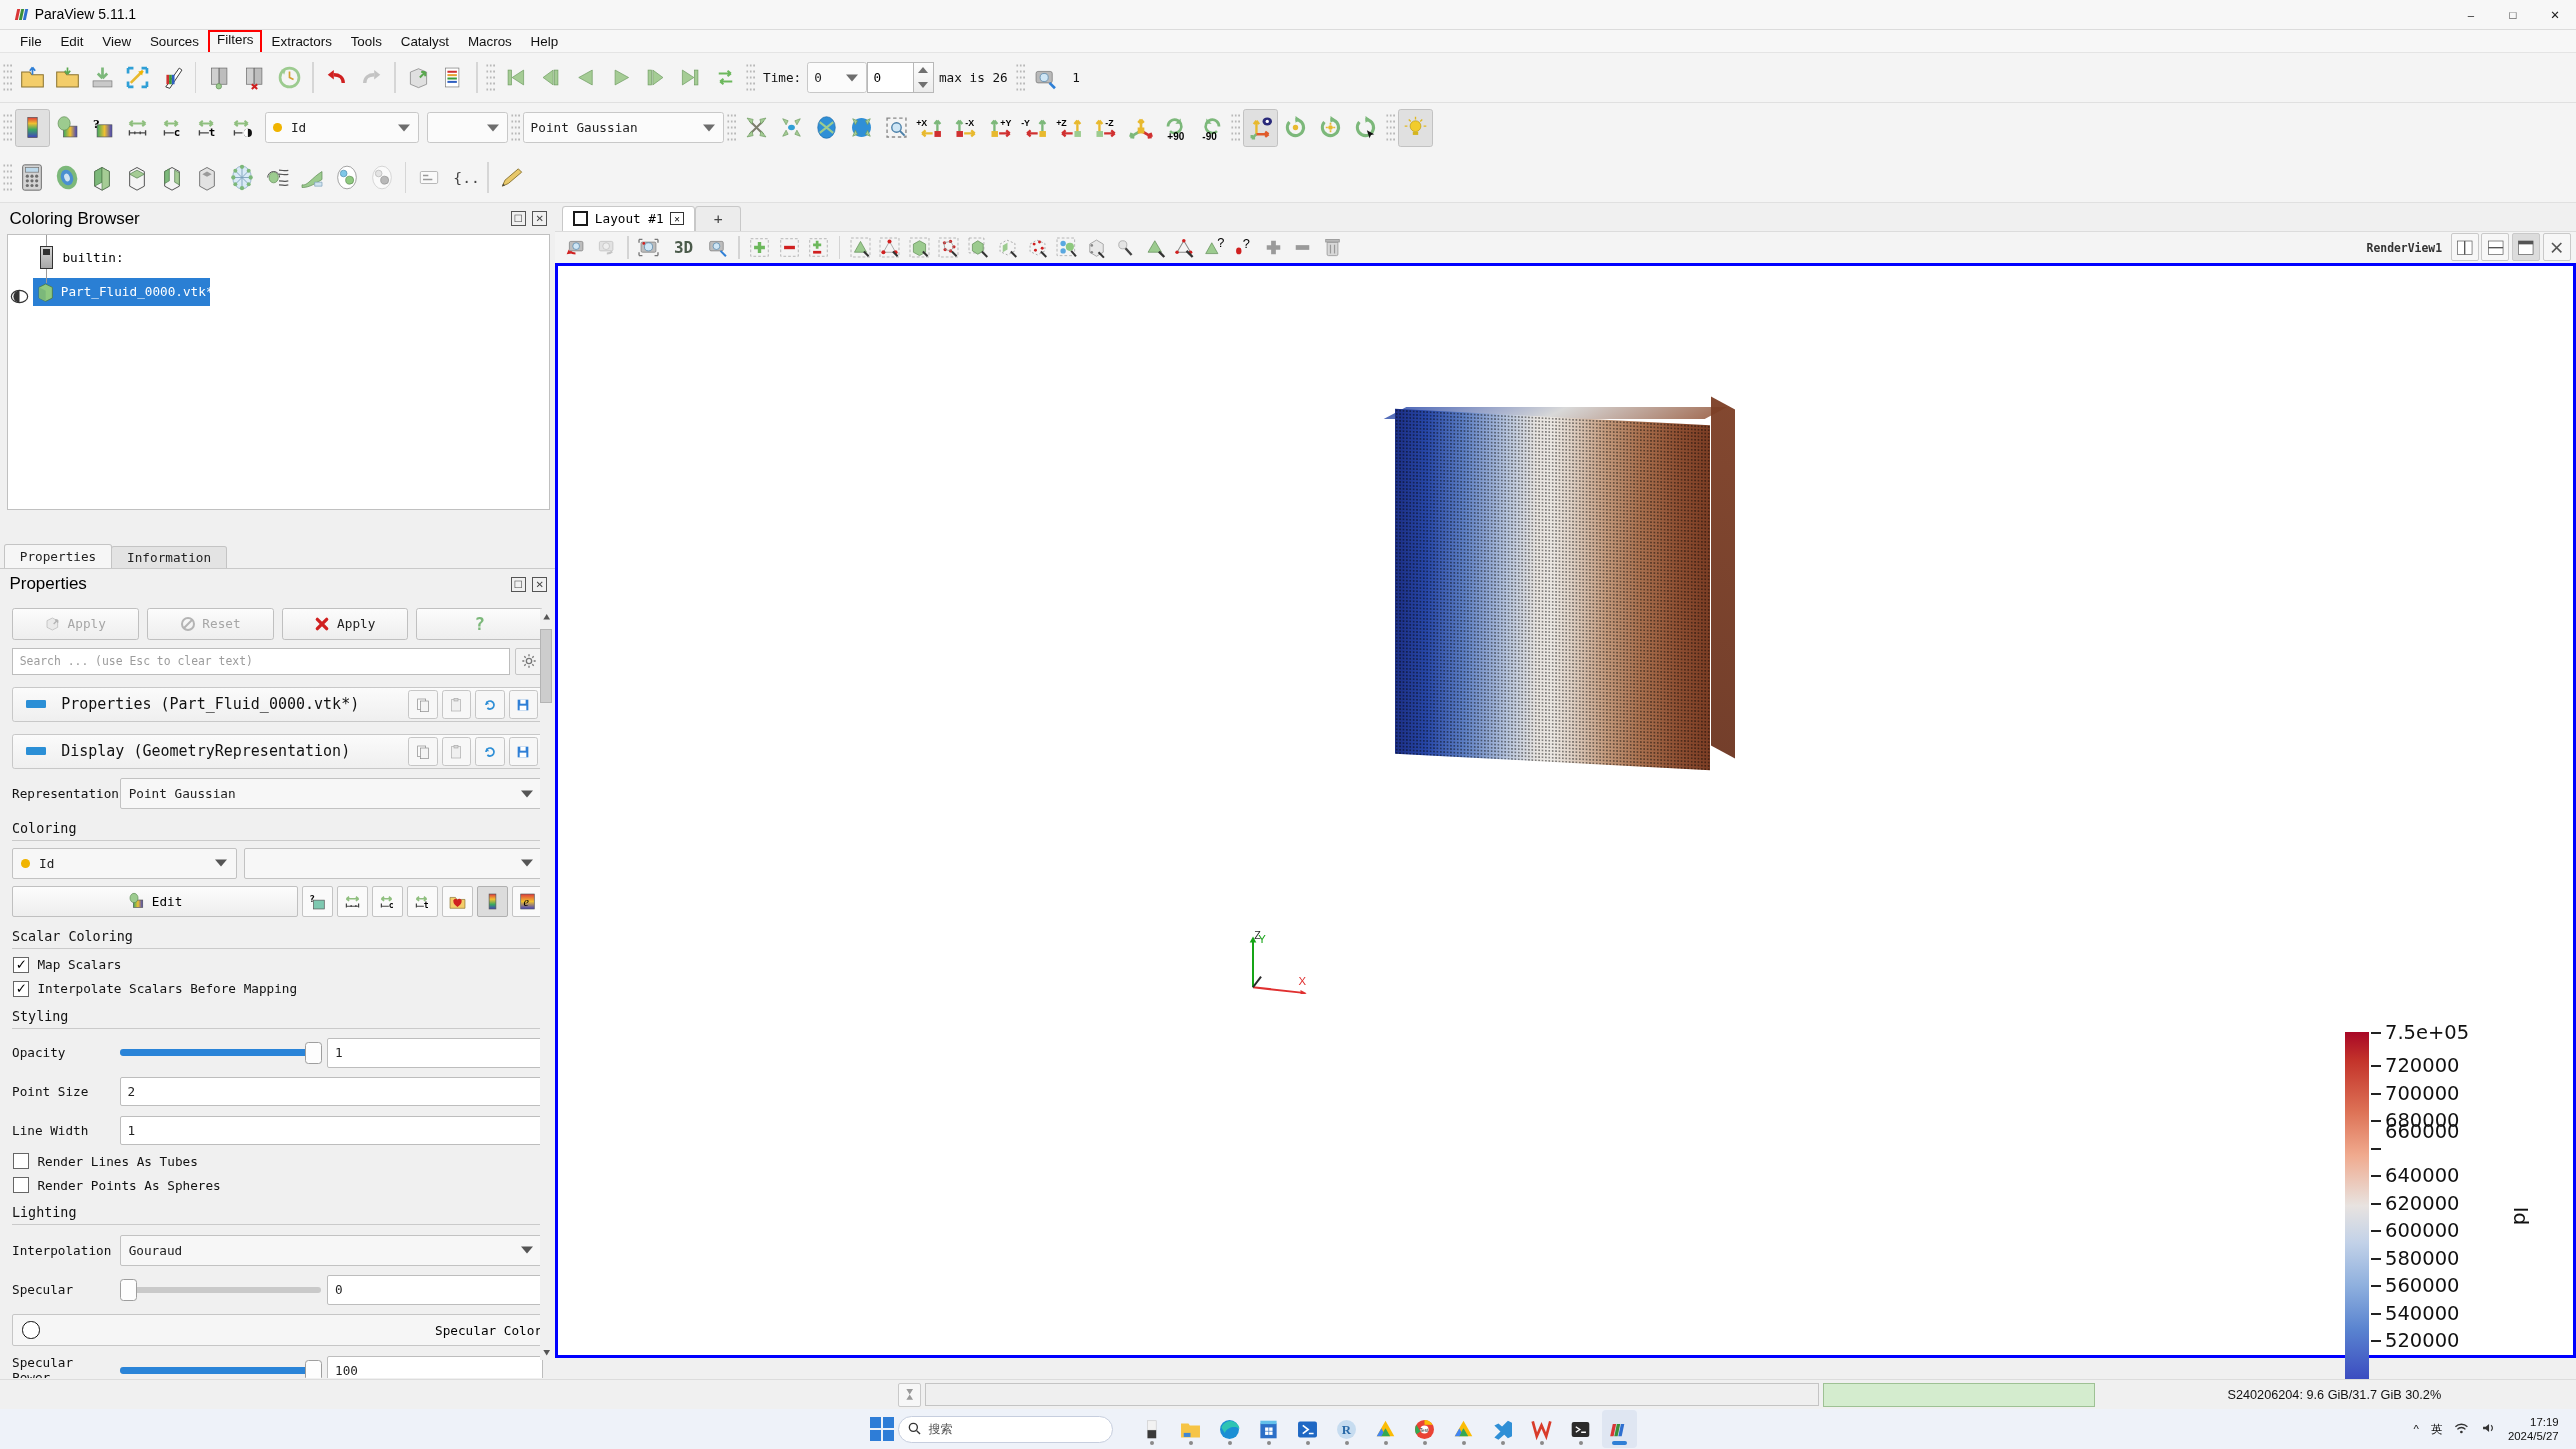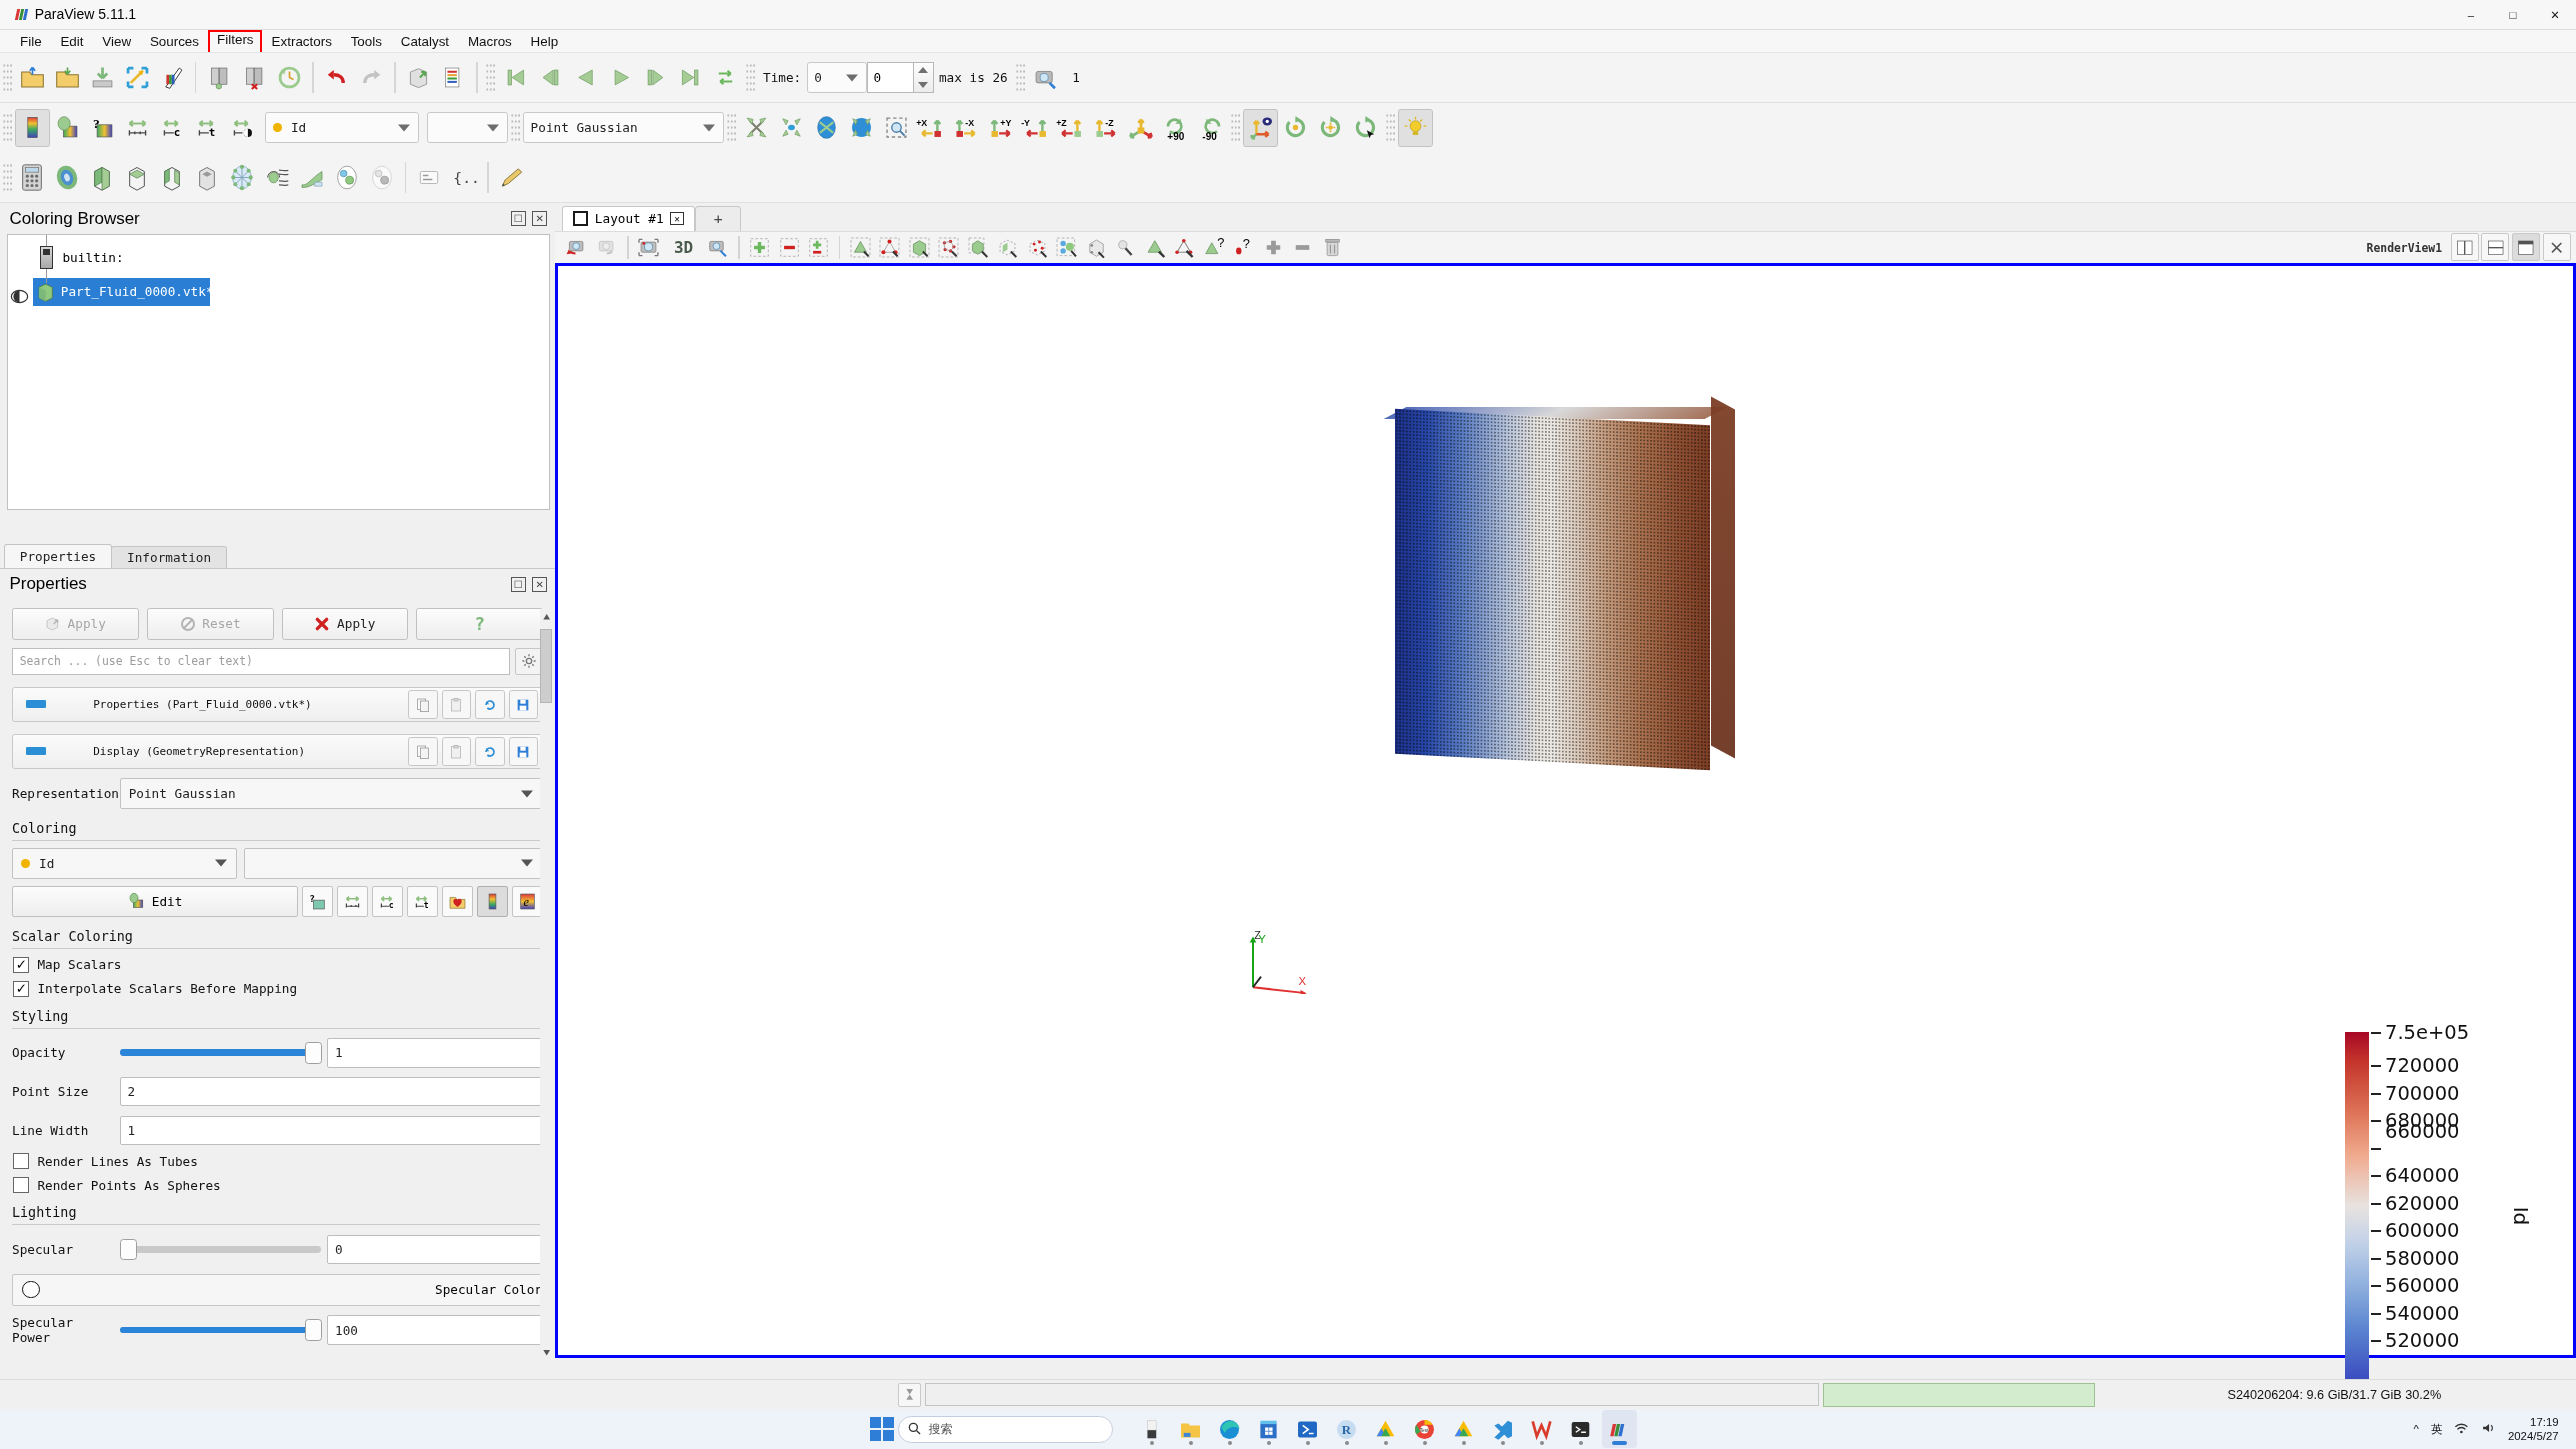--- a/index.html
+++ b/index.html
@@ -162,23 +162,22 @@
   .search-row { display: flex; padding: 8px 12px 0 12px; gap: 5.4px; }
   .search-box {
     flex: 1; height: 27px; background: #fff; border: 0.7px solid #bdbdbd;
     display: flex; align-items: center; padding-left: 6.7px; font-size: 11.4px; color: #9c9c9c;
   }
   .gear-btn { width: 28px; height: 27px; border: 0.7px solid #c6c6c6; background: #f3f3f3; display:flex; align-items:center; justify-content:center; border-radius: 2px;}
 
   .sect-header {
     margin: 12px 12px 0 12px; height: 35px;
     background: linear-gradient(#fbfbfb,#efefef); border: 0.7px solid #c8c8c8; border-radius: 2.7px;
-    display: flex; align-items: center; padding-left: 13.4px; font-size: 11px; color: #111;
+    display: flex; align-items: center; padding-left: 13.4px; font-size: 15px; color: #111;
     position: relative;
-    gap: 32px;
   }
   .sect-header .bluebar { width: 20px; height: 8px; background: #2b8fd6; border-radius: 1.3px; margin-right: 14.8px; }
   .sect-icons { position: absolute; right: 4px; top: 2px; display: flex; gap: 4px; }
   .sect-icons .ib { width: 29.5px; height: 29.5px; border: 0.7px solid #c6c6c6; border-radius: 2.7px; background: #f7f7f7; display: flex; align-items: center; justify-content: center; }
 
   .field-row { display: flex; align-items: center; margin: 9.4px 12px 0 12px; gap: 6.7px; }
   .field-label { width: 101px; font-size: 12.7px; color: #111; flex: 0 0 auto; }
   .field-input {
     flex: 1; height: 29.5px; background: #fff; border: 0.7px solid #bdbdbd; border-radius: 2px;
     display: flex; align-items: center; padding-left: 6.7px; font-size: 12.7px; color: #222;
@@ -1142,20 +1141,27 @@
         <span class="chkbox"></span>
         <span class="chk-label">Render Lines As Tubes</span>
       </div>
       <div class="chk-row">
         <span class="chkbox"></span>
         <span class="chk-label">Render Points As Spheres</span>
       </div>
 
       <div class="group-title">Lighting</div>
       <div class="field-row">
+        <span class="field-label">Interpolation</span>
+        <span class="field-combo">
+          <span>Gouraud</span>
+          <span class="arrow"></span>
+        </span>
+      </div>
+      <div class="field-row">
         <span class="field-label">Specular</span>
         <span class="slider-wrap">
           <span class="slider-track">
             <span class="slider-fill" style="width:0%"></span>
             <span class="slider-knob" style="left:0%"></span>
           </span>
         </span>
         <span class="field-input">0</span>
       </div>
       <div class="color-row">

